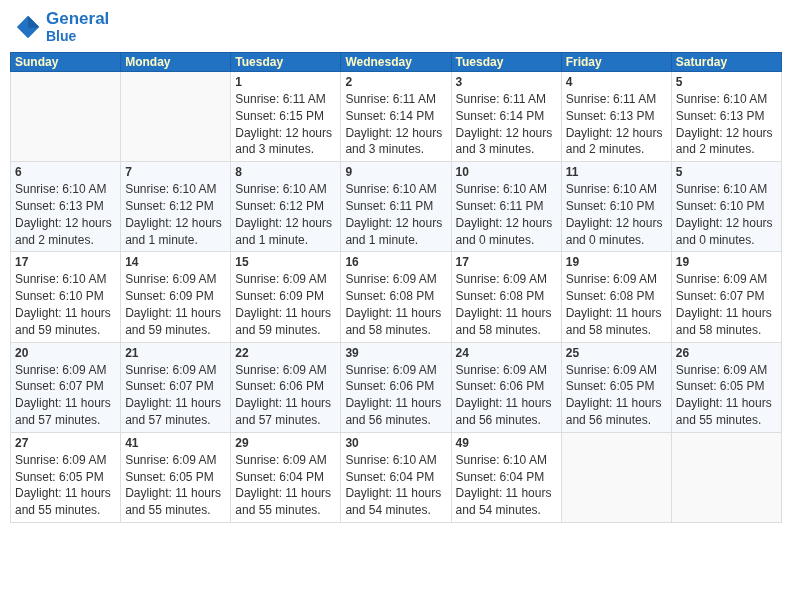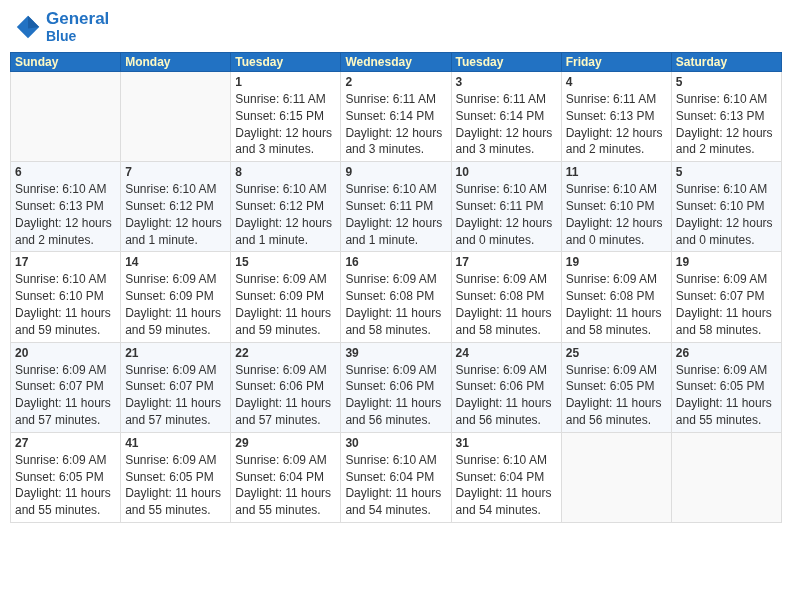--- a/index.html
+++ b/index.html
@@ -302,21 +302,21 @@
 Sunset: 6:04 PM
 Daylight: 11 hours and 55 minutes.</div>
         </td>
         <td>
           <span class="day-num">30</span>
           <div class="day-info" style="white-space: pre-line;">Sunrise: 6:10 AM
 Sunset: 6:04 PM
 Daylight: 11 hours and 54 minutes.</div>
         </td>
         <td>
-          <span class="day-num">31</span>
+          <span class="day-num">49</span>
           <div class="day-info" style="white-space: pre-line;">Sunrise: 6:10 AM
 Sunset: 6:04 PM
 Daylight: 11 hours and 54 minutes.</div>
         </td>
         <td class="empty"></td>
         <td class="empty"></td>
       </tr>
     </tbody>
 </table>
 

